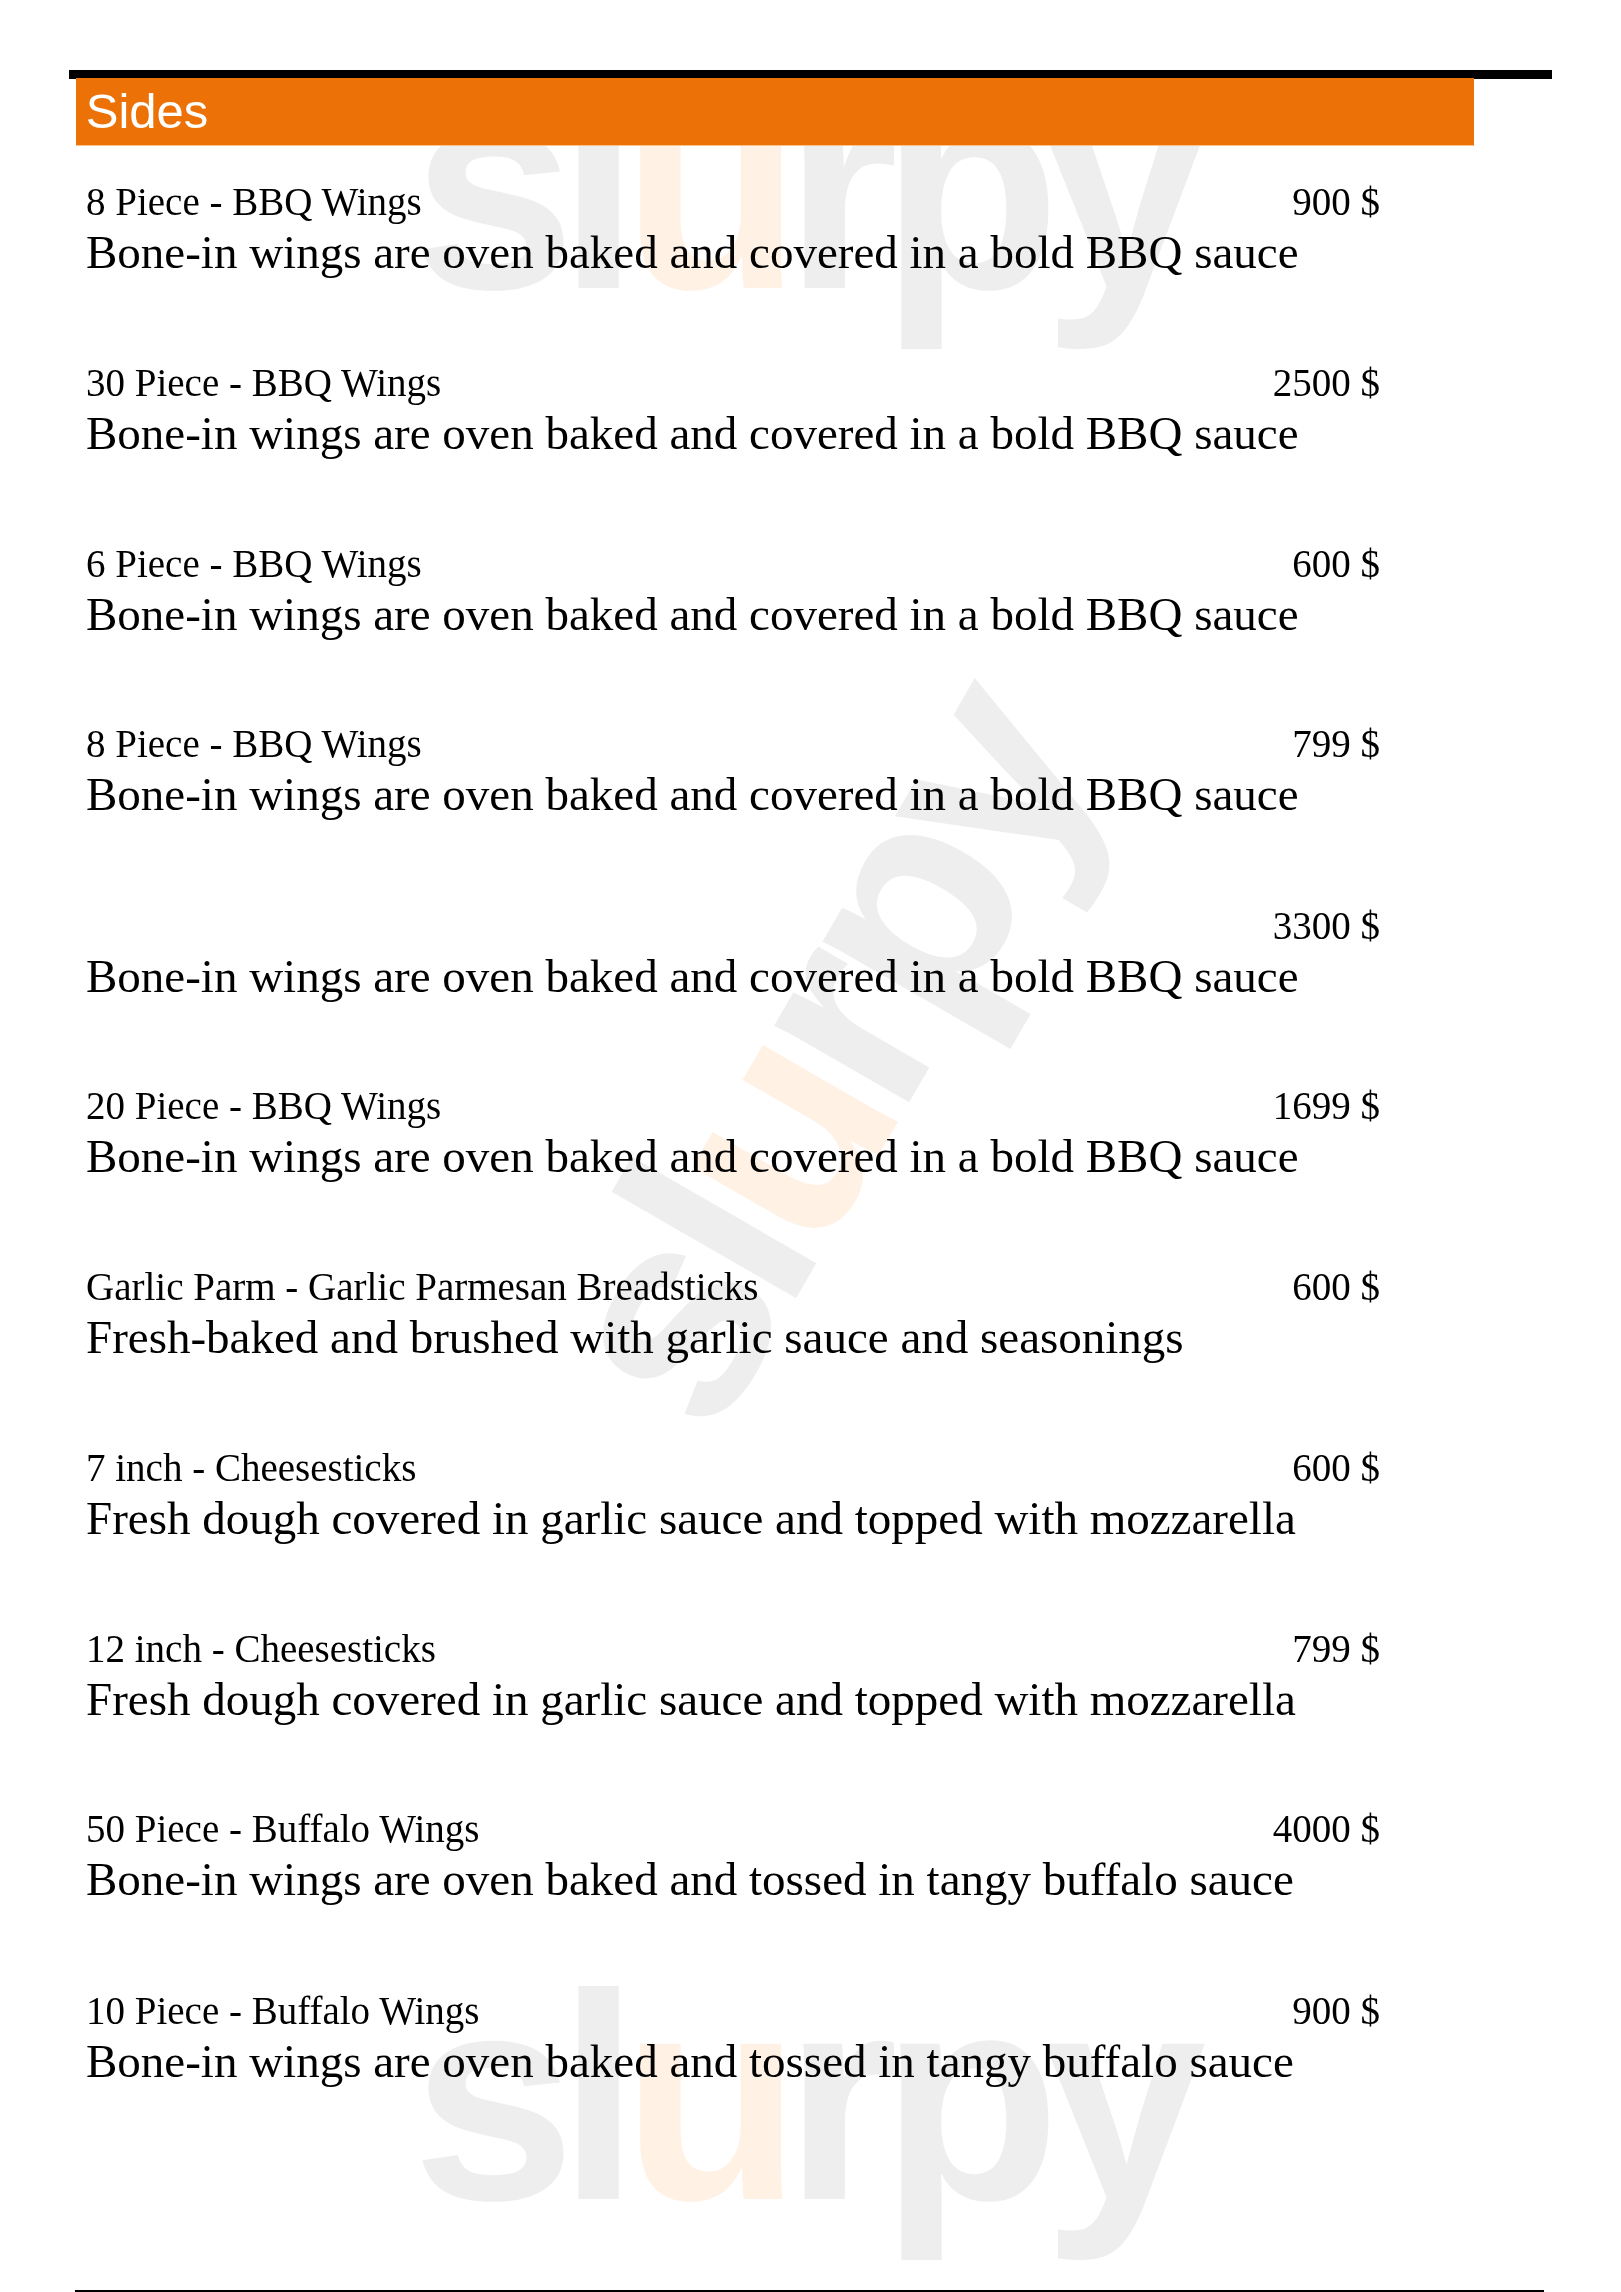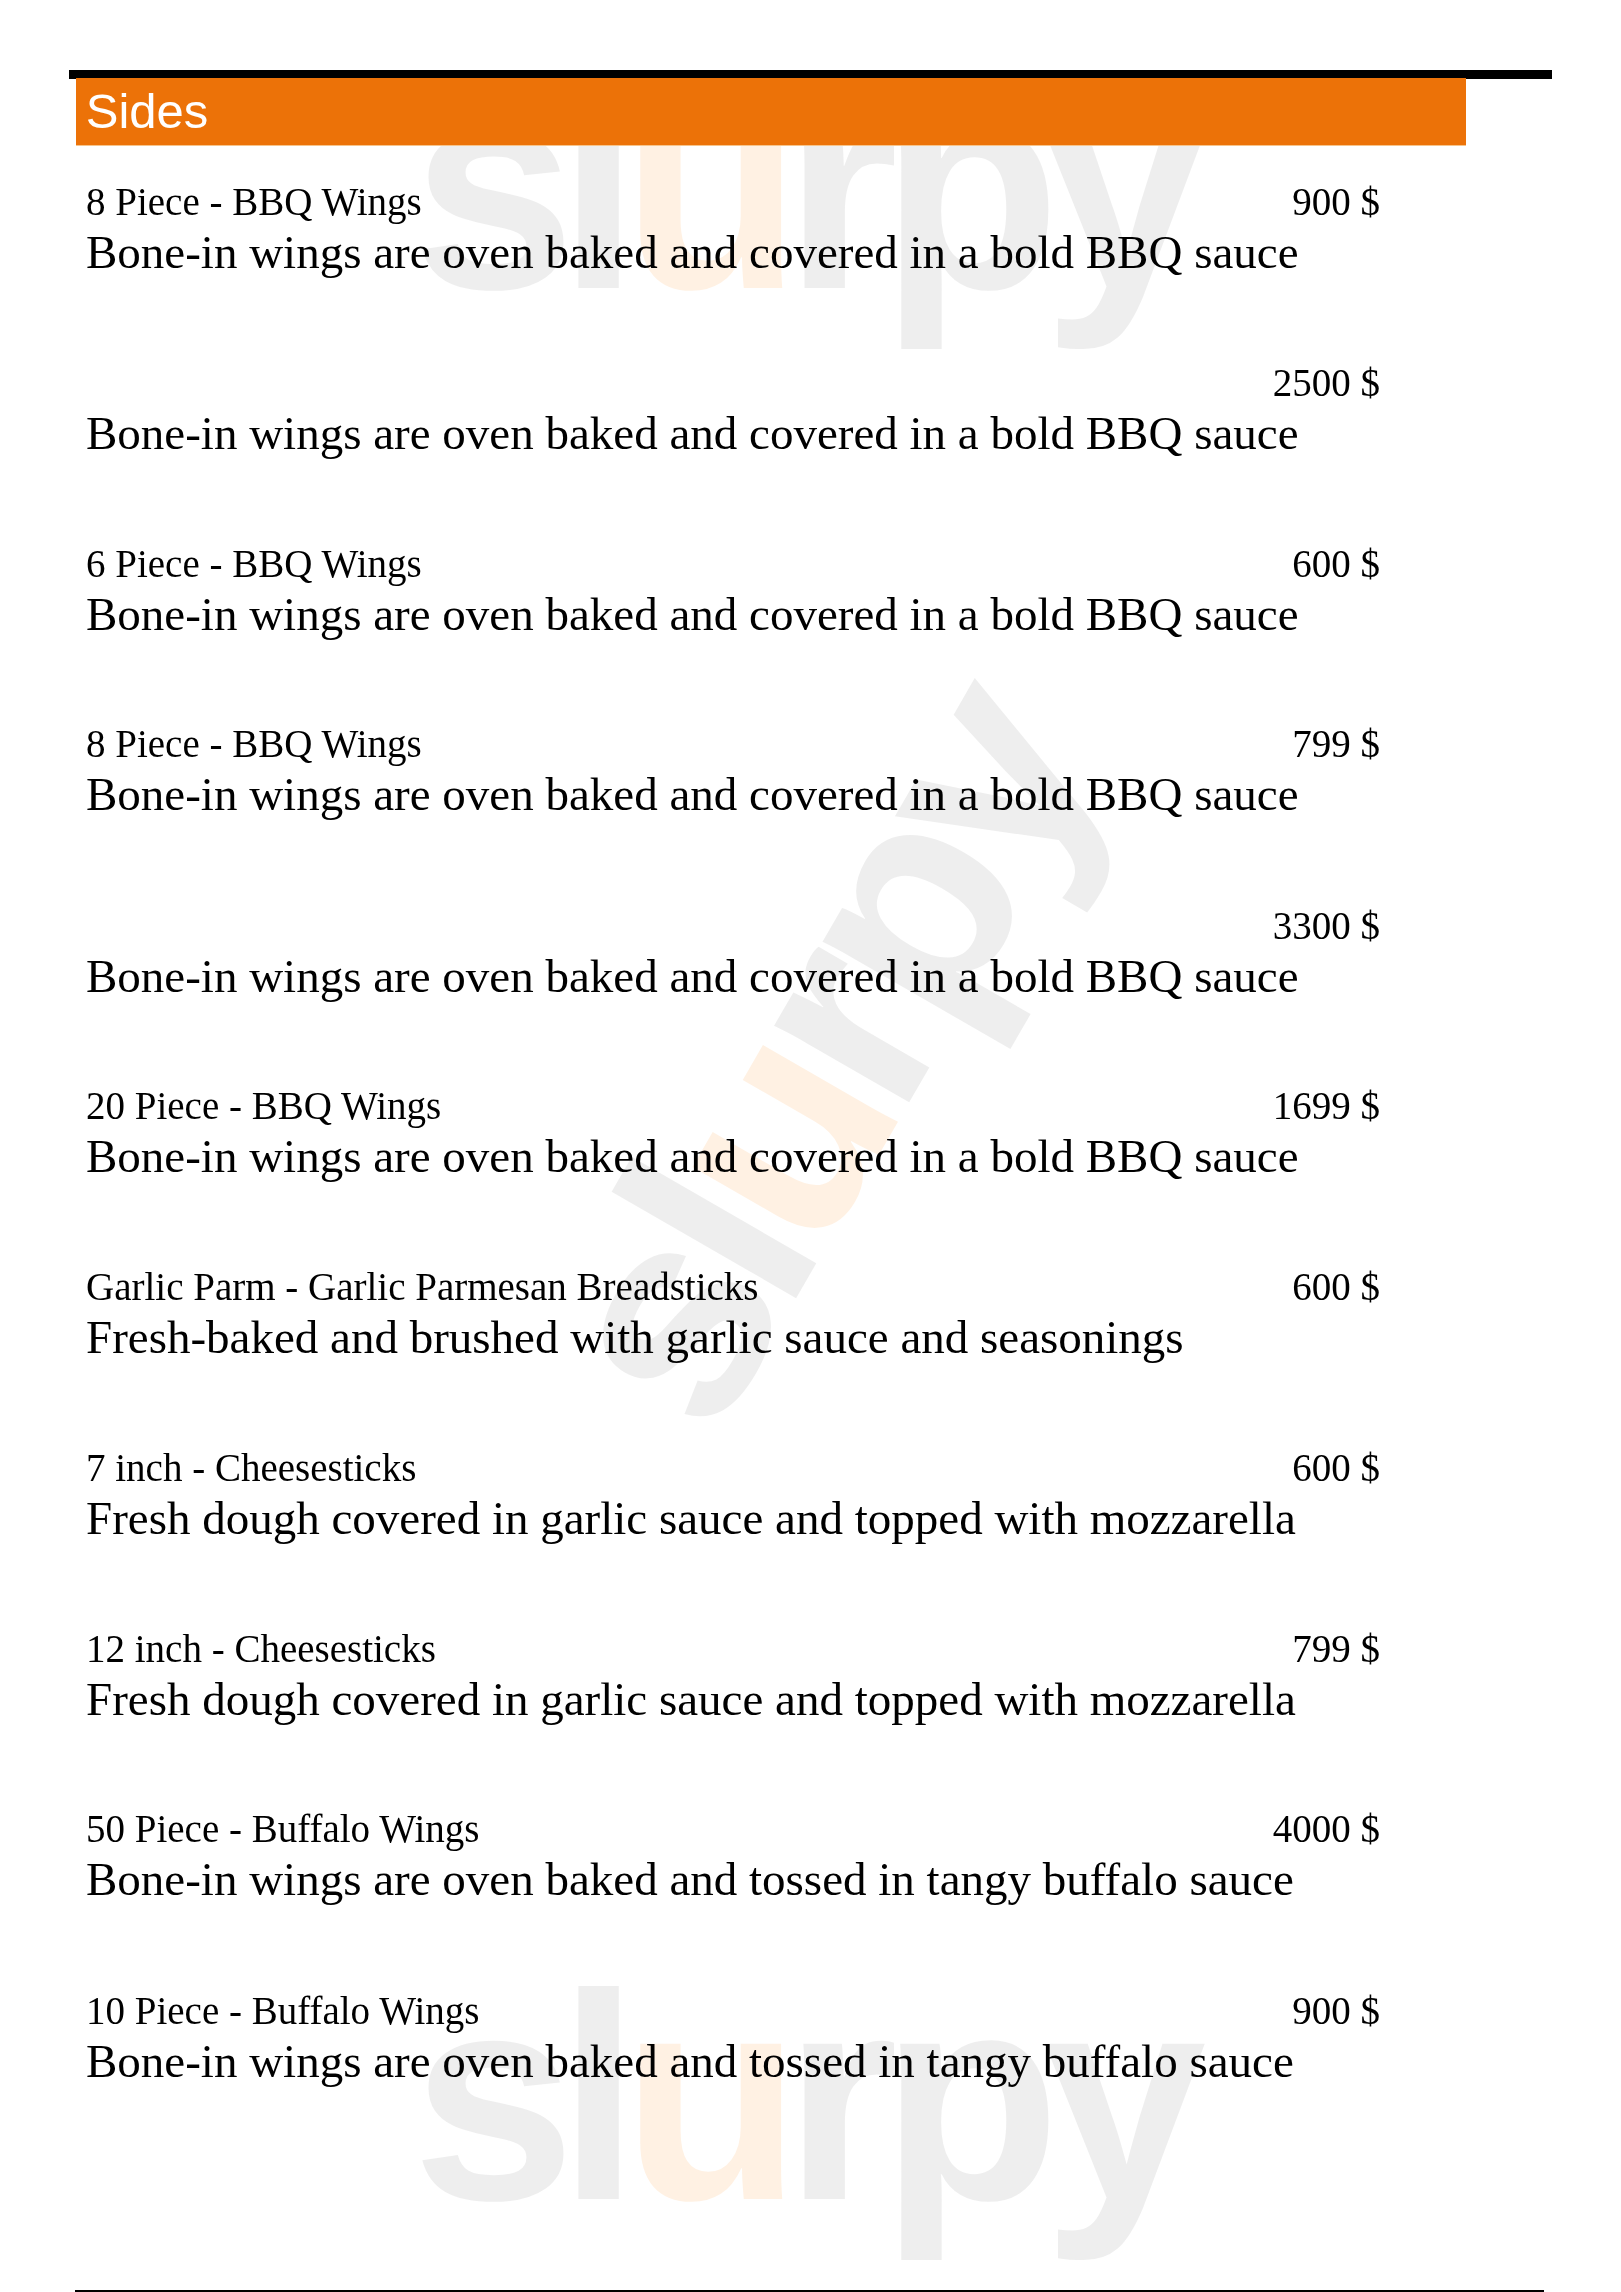--- a/index.html
+++ b/index.html
@@ -15,21 +15,21 @@
     .watermark .g { color: rgba(200,200,200,0.30); }
     .watermark .o { color: rgba(252,170,80,0.16); }
     .wm1 { left: 412px; top: 39px; }
     .wm2 { left: 461px; top: 863px; transform: rotate(-60deg); transform-origin: 412px 196px; }
     .wm3 { left: 412px; top: 1950px; }
     .top-rule {
       position: absolute; left: 69px; top: 70px; width: 1483px; height: 8.8px; background: #000; z-index: 1;
     }
     .section-bar {
       position: absolute; left: 76px; top: 78px; width: 1390px; height: 67px; background: #ec7208;
-      z-index: 1; box-shadow: 0 1px 0 #f7c48a;
+      z-index: 1; box-shadow: 0 1px 0 #f7c48a; padding-left: 8px;
     }
     .section-title {
       position: absolute; left: 9.8px; top: 3.9px; font-family: "Liberation Sans", sans-serif;
       font-size: 49px; color: #fff; line-height: 59px;
     }
     .items { position: absolute; left: 0; top: 0; width: 1621px; z-index: 2; }
     .item { position: absolute; left: 86px; width: 1294px; height: 108px; }
     .item-name { position: absolute; left: 0; top: 0; font-size: 39px; line-height: 47px; white-space: nowrap; }
     .item-desc { position: absolute; left: 0; top: 51px; font-size: 47px; line-height: 47px; white-space: nowrap; }
     .item-price { position: absolute; right: 0; top: 0; font-size: 39px; line-height: 47px; white-space: nowrap; text-align: right; }
@@ -56,20 +56,21 @@
   <span class="section-title">Sides</span>
 </div>
 
 <div class="items">
   <div class="item" style="top:178px">
     <span class="item-name">8 Piece - BBQ Wings</span>
     <span class="item-price">900 $</span>
     <span class="item-desc">Bone-in wings are oven baked and covered in a bold BBQ sauce</span>
   </div>
   <div class="item" style="top:359px">
+    <span class="item-name">30 Piece - BBQ Wings</span>
     <span class="item-price">2500 $</span>
     <span class="item-desc">Bone-in wings are oven baked and covered in a bold BBQ sauce</span>
   </div>
   <div class="item" style="top:540px">
     <span class="item-name">6 Piece - BBQ Wings</span>
     <span class="item-price">600 $</span>
     <span class="item-desc">Bone-in wings are oven baked and covered in a bold BBQ sauce</span>
   </div>
   <div class="item" style="top:720px">
     <span class="item-name">8 Piece - BBQ Wings</span>

